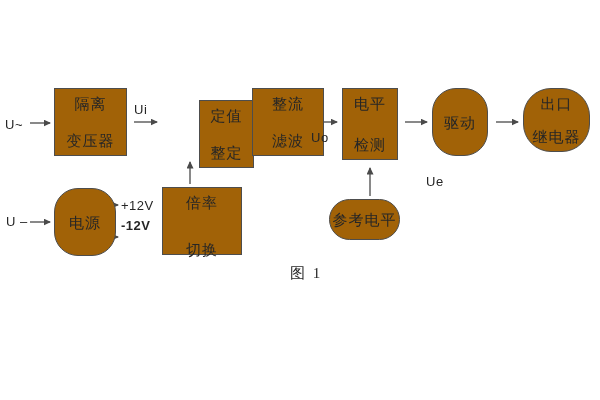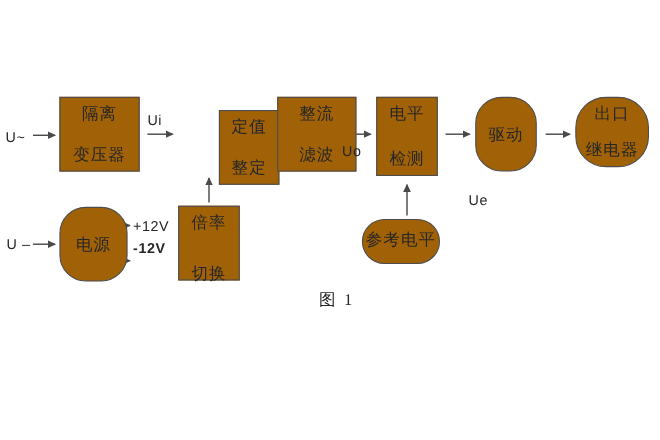--- a/index.html
+++ b/index.html
@@ -108,26 +108,26 @@
 
   <div class="block" style="left:523px; top:88px; width:67px; height:64px;border-radius:28px;">
     <span>出口</span>
     <span>继电器</span>
   </div>
 
   <div class="block single" style="left:54px; top:188px; width:62px; height:68px;">
     <span>电源</span>
   </div>
 
-  <div class="block" style="left:162px; top:187px; width:56px; height:68px;gap:32px;">
+  <div class="block" style="left:162px; top:187px; width:80px; height:68px;gap:32px;">
     <span>倍率</span>
     <span>切换</span>
   </div>
 
-  <div class="block single" style="left:329px; top:199px; width:71px; height:41px;font-family:Liberation Mono, monospace;">
+  <div class="block single" style="left:329px; top:199px; width:71px; height:41px;">
     <span>参考电平</span>
   </div>
 
   <span class="flabel" style="left:5px;  top:117px;">U~</span>
   <span class="flabel" style="left:6px;  top:214px;">U –</span>
   <span class="flabel" style="left:134px;top:102px;">Ui</span>
   <span class="flabel" style="left:311px;top:100px;margin-top:30px;">Uo</span>
   <span class="flabel" style="left:378px;top:174px;margin-left:48px;">Ue</span>
   <span class="flabel" style="left:121px;top:198px;">+12V</span>
   <span class="flabel" style="left:121px;top:218px;font-weight:bold;">-12V</span>

